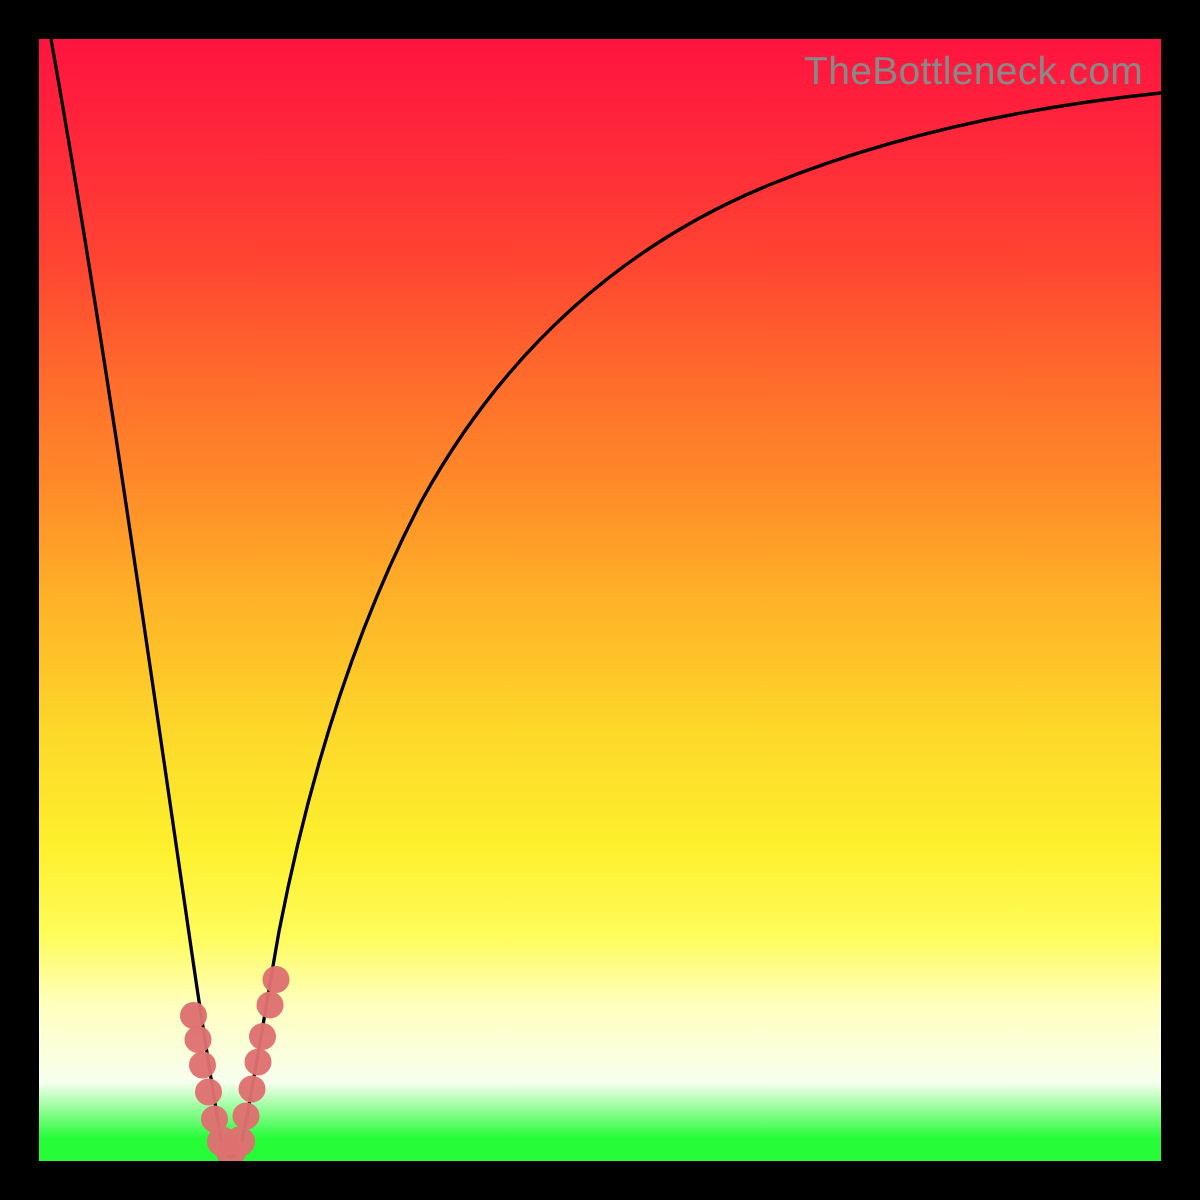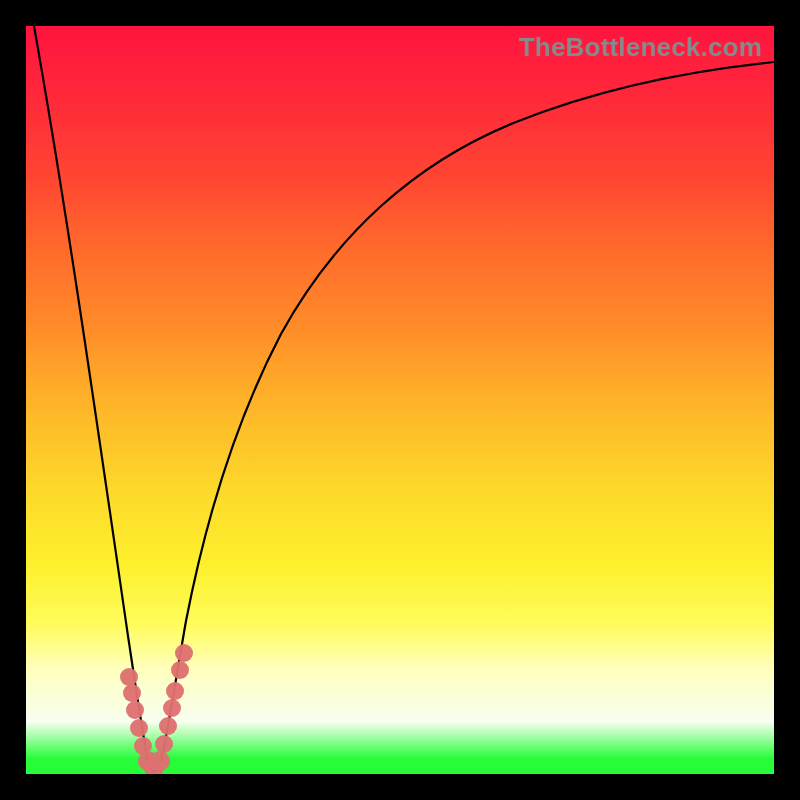--- a/index.html
+++ b/index.html
@@ -27,21 +27,21 @@
       #f7ffef 93%,
       #26fc38 98%,
       #26fc38 100%);
   }
   .watermark {
     position: absolute;
     top: 6px; right: 12px;
     font-family: Arial, Helvetica, sans-serif;
     font-size: 26px;
     color: #88898a;
-    font-weight: 700;
+    font-weight: 400;
     letter-spacing: 0.2px;
   }
   svg { position: absolute; left: 0; top: 0; }
 </style>
 </head>
 <body>
 
 <div class="wrap">
   <div class="plot">
 

